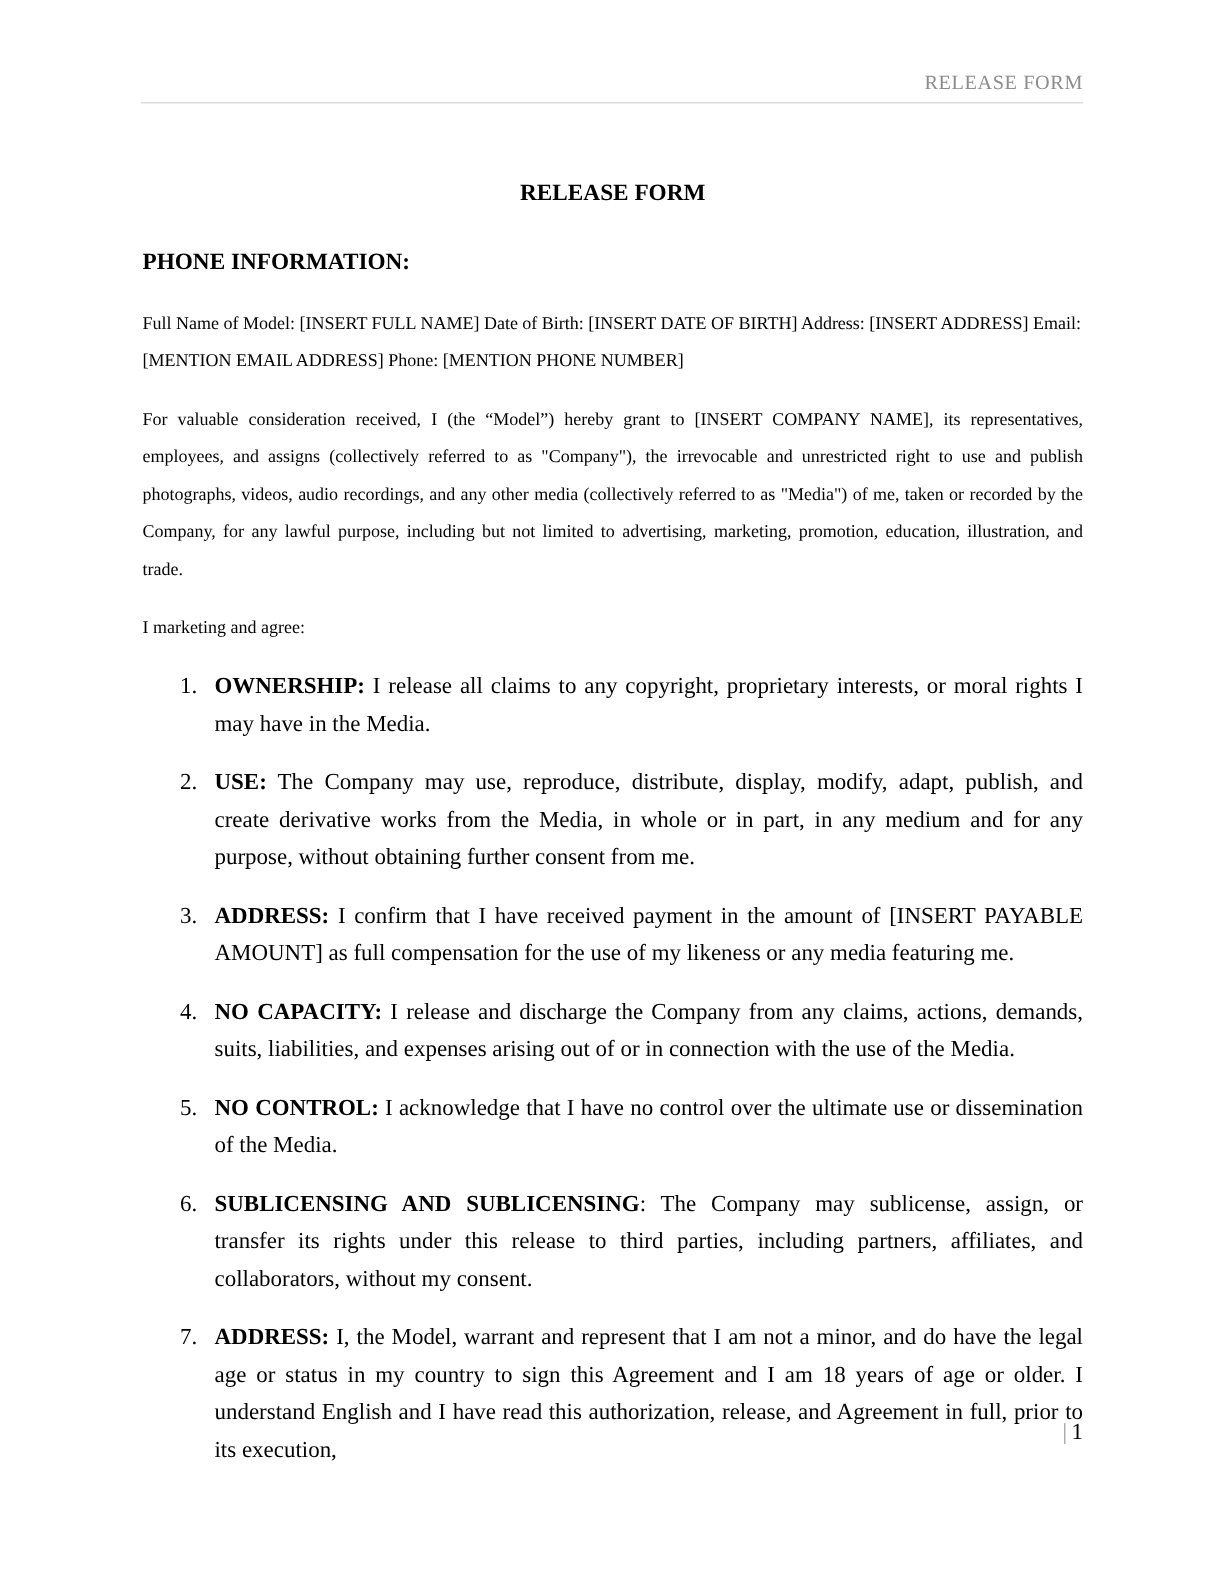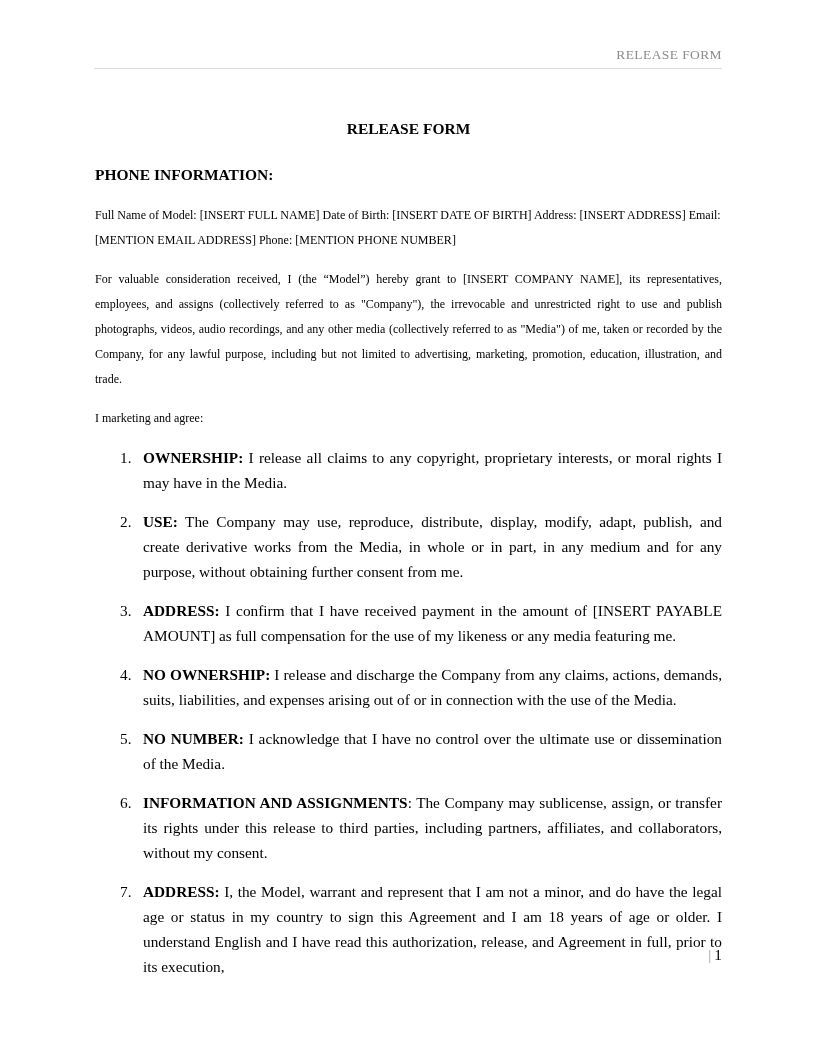--- a/index.html
+++ b/index.html
@@ -157,27 +157,27 @@
       <li>
         <span class="item-number">1.</span><span class="item-label">OWNERSHIP:</span><span class="item-text"> I release all claims to any copyright, proprietary interests, or moral rights I may have in the Media.</span>
       </li>
       <li>
         <span class="item-number">2.</span><span class="item-label">USE:</span><span class="item-text"> The Company may use, reproduce, distribute, display, modify, adapt, publish, and create derivative works from the Media, in whole or in part, in any medium and for any purpose, without obtaining further consent from me.</span>
       </li>
       <li>
         <span class="item-number">3.</span><span class="item-label">ADDRESS:</span><span class="item-text"> I confirm that I have received payment in the amount of [INSERT PAYABLE AMOUNT] as full compensation for the use of my likeness or any media featuring me.</span>
       </li>
       <li>
-        <span class="item-number">4.</span><span class="item-label">NO OWNERSHIP:</span><span class="item-text"> I release and discharge the Company from any claims, actions, demands, suits, liabilities, and expenses arising out of or in connection with the use of the Media.</span>
+        <span class="item-number">4.</span><span class="item-label">NO CAPACITY:</span><span class="item-text"> I release and discharge the Company from any claims, actions, demands, suits, liabilities, and expenses arising out of or in connection with the use of the Media.</span>
       </li>
       <li>
-        <span class="item-number">5.</span><span class="item-label">NO NUMBER:</span><span class="item-text"> I acknowledge that I have no control over the ultimate use or dissemination of the Media.</span>
+        <span class="item-number">5.</span><span class="item-label">NO CONTROL:</span><span class="item-text"> I acknowledge that I have no control over the ultimate use or dissemination of the Media.</span>
       </li>
       <li>
-        <span class="item-number">6.</span><span class="item-label">INFORMATION AND ASSIGNMENTS</span><span class="item-text">: The Company may sublicense, assign, or transfer its rights under this release to third parties, including partners, affiliates, and collaborators, without my consent.</span>
+        <span class="item-number">6.</span><span class="item-label">SUBLICENSING AND SUBLICENSING</span><span class="item-text">: The Company may sublicense, assign, or transfer its rights under this release to third parties, including partners, affiliates, and collaborators, without my consent.</span>
       </li>
       <li>
         <span class="item-number">7.</span><span class="item-label">ADDRESS:</span><span class="item-text"> I, the Model, warrant and represent that I am not a minor, and do have the legal age or status in my country to sign this Agreement and I am 18 years of age or older. I understand English and I have read this authorization, release, and Agreement in full, prior to its execution,</span>
       </li>
     </ol>
 
   </div>
 
   <div class="page-footer">
     <span class="sep">|</span><span class="page-number">1</span>

